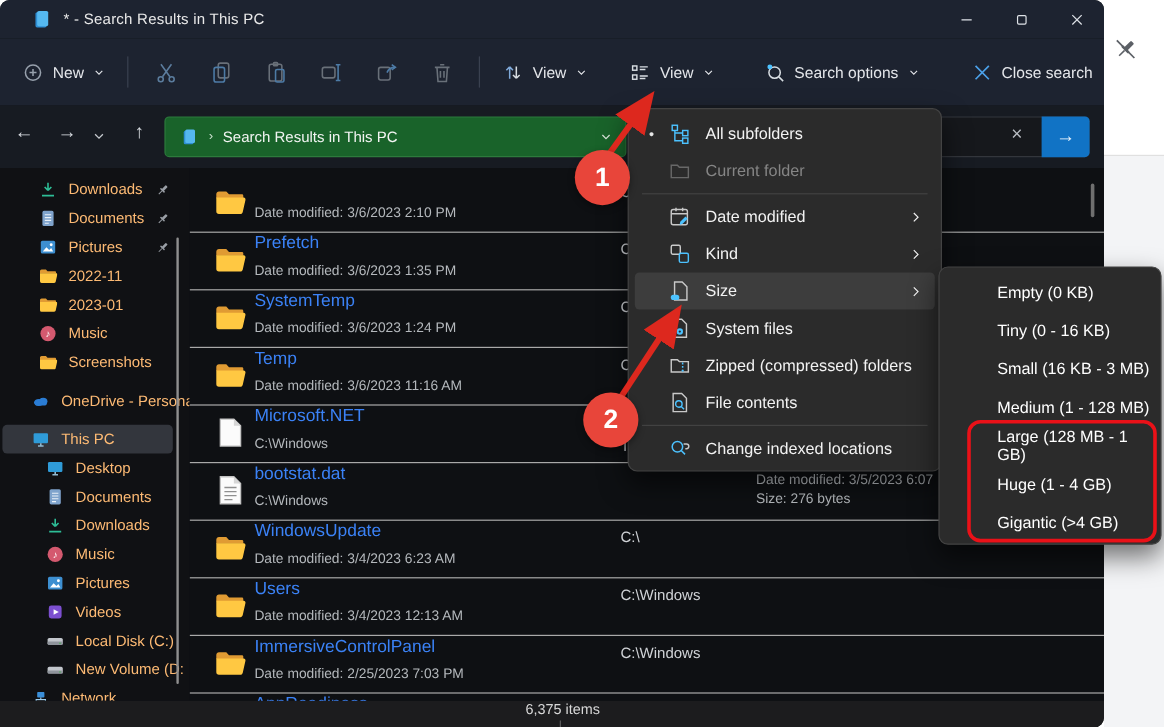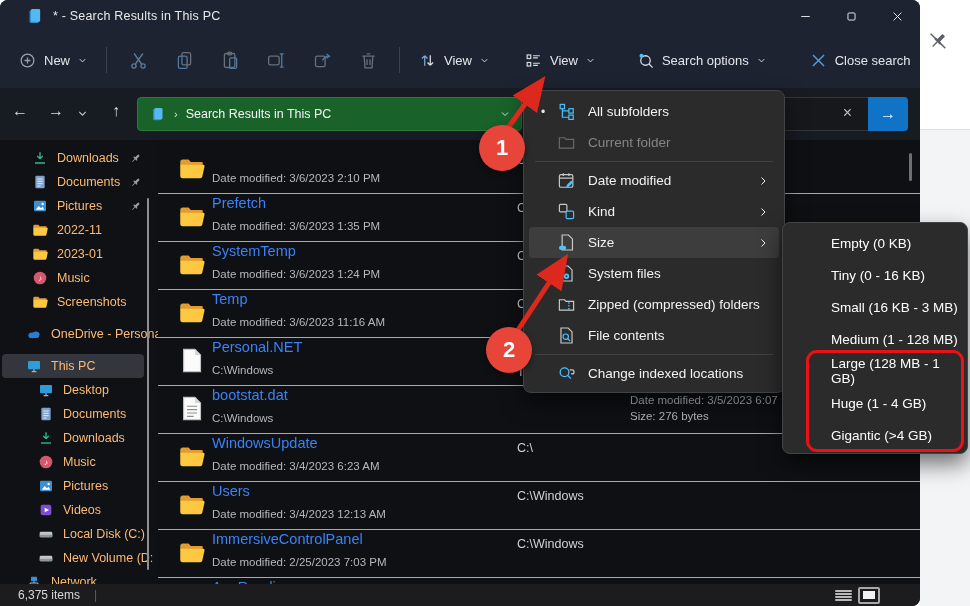--- a/index.html
+++ b/index.html
@@ -52,21 +52,21 @@
   .frow{position:relative;height:48px;border-bottom:1px solid #a9a9a9;}
   .frow .fic{position:absolute;left:20px;top:9px;width:27px;height:27px;}
   .fname{position:absolute;left:54px;top:5px;font-size:14.5px;color:#3b82f6;margin-top:44px;}
   .fsub{position:absolute;left:54px;top:26px;font-size:11.5px;color:#b4b8bc;}
   .fcol{position:absolute;left:359px;top:7px;font-size:12.5px;color:#cfd2d6;white-space:nowrap;}
   .fcol2{top:27px;}
   .fmeta{position:absolute;left:472px;top:6px;font-size:11.5px;color:#b4b8bc;line-height:16px;white-space:nowrap;}
   .mainscroll{position:absolute;left:751px;top:13px;width:3px;height:28px;background:#6f6f6f;border-radius:2px;}
   
   .statusbar{position:absolute;left:0;top:584px;width:920px;height:22px;background:#1c1c1e;
-             z-index:5;display:flex;align-items:center;color:#d8d8d8;font-size:12px;}
+             z-index:5;display:flex;align-items:center;color:#d8d8d8;font-size:12px;flex-direction:column;}
   .scount{margin-left:18px;}
   .sdiv{margin-left:14px;color:#5c5c5c;}
   .viewtogs{margin-left:auto;margin-right:40px;display:flex;gap:5px;align-items:center;}
   .vt1{width:19px;height:15px;display:flex;flex-direction:column;justify-content:space-between;padding:2px 1px;}
   .vt1 span{display:block;height:2px;background:#b9b9b9;border-radius:1px;}
   .vt2{width:22px;height:17px;border:2px solid #a8a8a8;border-radius:2px;background:#1c1c1e;
        display:flex;align-items:center;justify-content:center;}
   .vt2 span{display:block;width:12px;height:8px;background:#f2f2f2;}
   
   .rstrip{position:absolute;left:920px;top:0;width:50px;height:606px;background:#f3f4f6;}
@@ -593,21 +593,21 @@
             <use href="#s-folder"></use>
           </svg>
         <span class="fname">Temp</span>
         <span class="fsub">Date modified: 3/6/2023 1:24 PM</span>
         <span class="fcol">C:\Windows</span>
       </div>
       <div class="frow">
         <svg class="fic">
             <use href="#s-folder"></use>
           </svg>
-        <span class="fname">Personal.NET</span>
+        <span class="fname">Microsoft.NET</span>
         <span class="fsub">Date modified: 3/6/2023 11:16 AM</span>
         <span class="fcol">C:\Windows</span>
       </div>
       <div class="frow">
         <svg class="fic">
             <use href="#s-file"></use>
           </svg>
         <span class="fname">bootstat.dat</span>
         <span class="fsub">C:\Windows</span>
         <span class="fcol fcol2">T</span>

